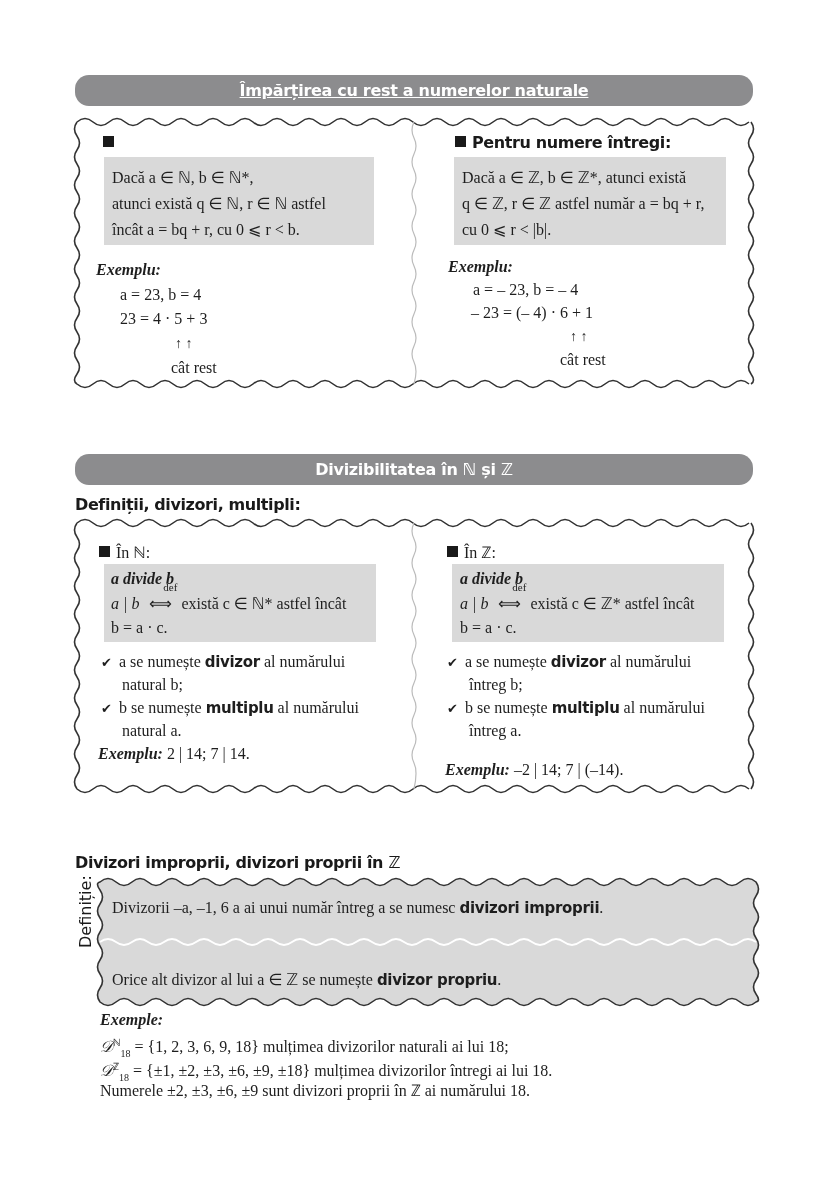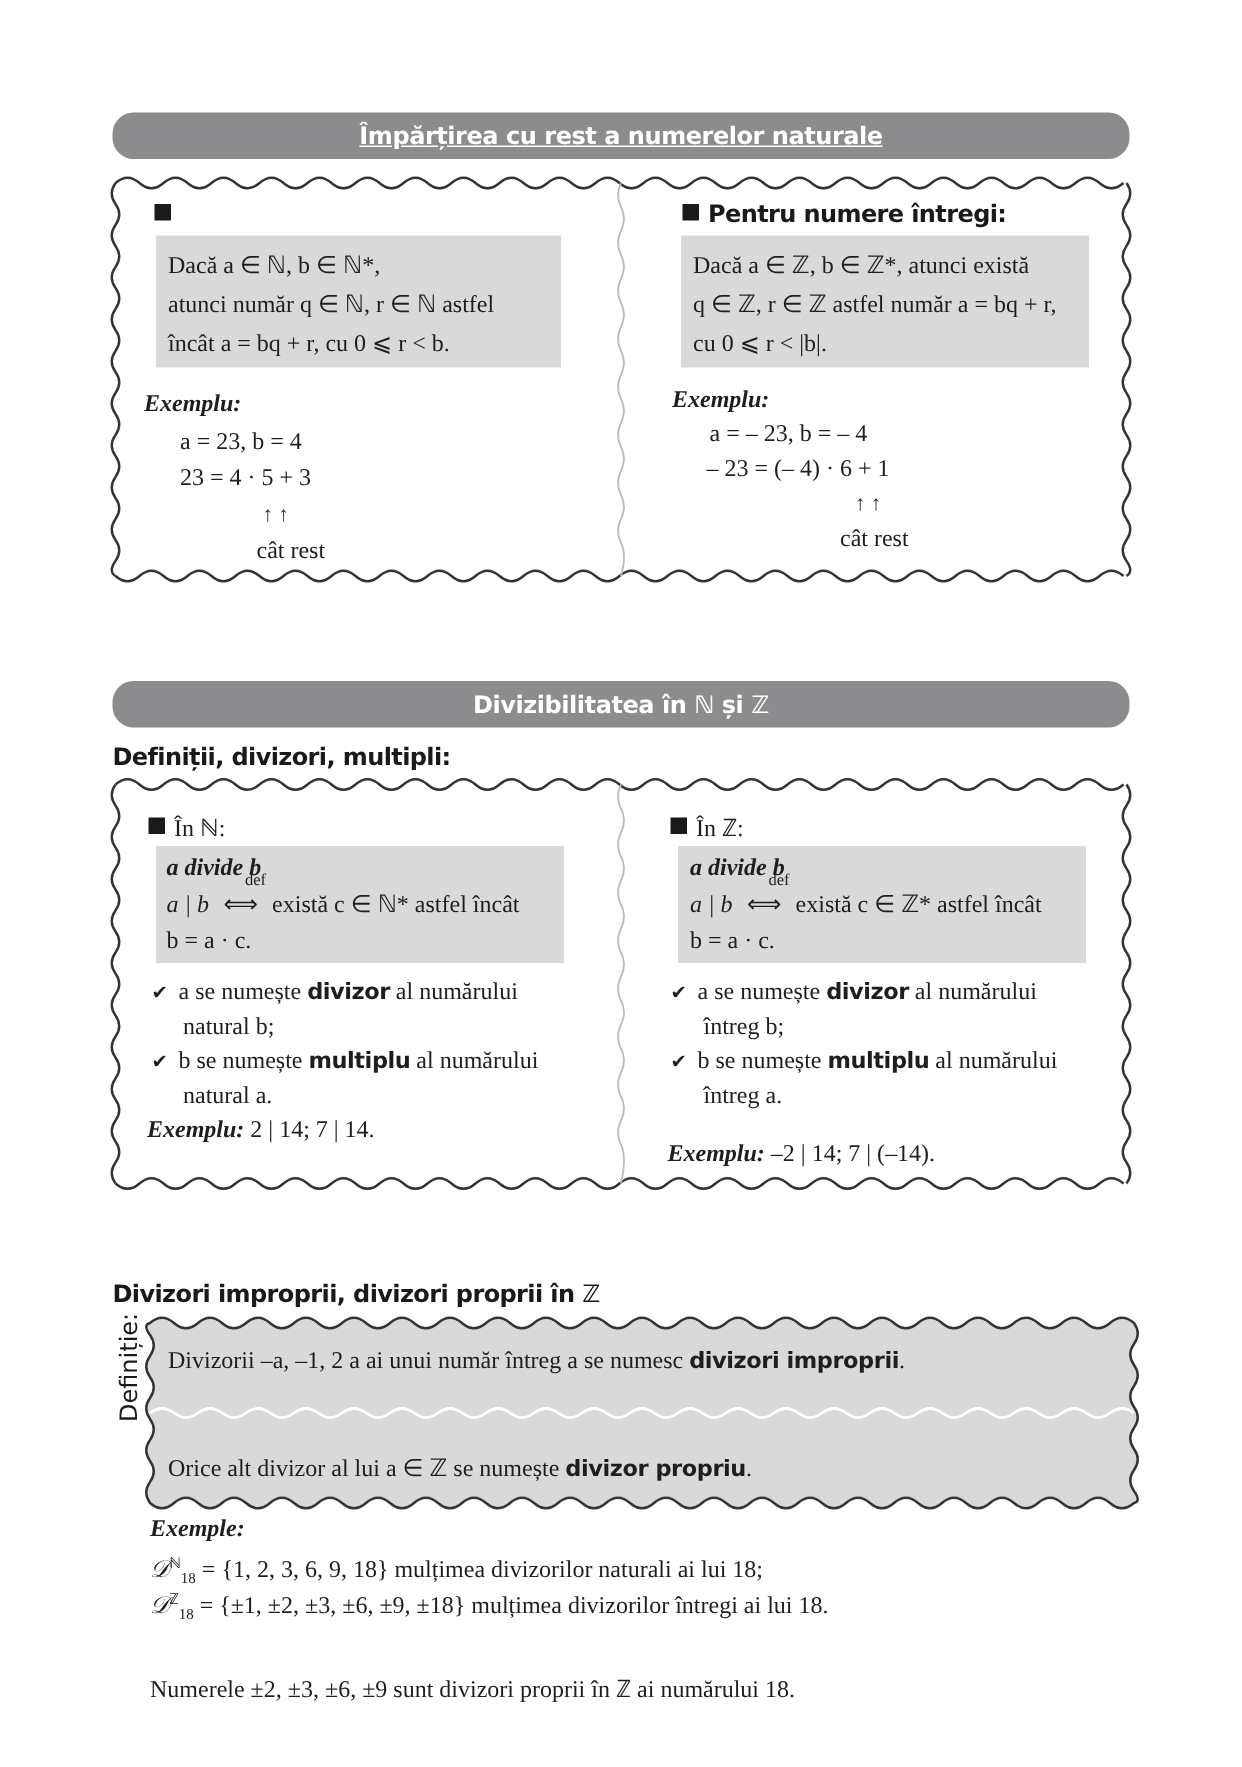--- a/index.html
+++ b/index.html
@@ -36,21 +36,21 @@
     <path d="M2,270 q8,7 16,0 t16,0 t16,0 t16,0 t16,0 t16,0 t16,0 t16,0 t16,0 t16,0 t16,0 t16,0 t16,0 t16,0 t16,0 t16,0 t16,0 t16,0 t16,0 t16,0 t16,0 t16,0 t16,0 t16,0 t16,0 t16,0 t16,0 t16,0 t16,0 t16,0 t16,0 t16,0 t16,0 t16,0 t16,0 t16,0 t16,0 t16,0 t16,0 t16,0 t16,0 t16,0" fill="none" stroke="#333" stroke-width="1.6"></path>
     <path d="M2,8 q-5,7 0,14 t0,14 t0,14 t0,14 t0,14 t0,14 t0,14 t0,14 t0,14 t0,14 t0,14 t0,14 t0,14 t0,14 t0,14 t0,14 t0,14 t0,14 t0,10" fill="none" stroke="#333" stroke-width="1.6"></path>
     <path d="M676,8 q5,7 0,14 t0,14 t0,14 t0,14 t0,14 t0,14 t0,14 t0,14 t0,14 t0,14 t0,14 t0,14 t0,14 t0,14 t0,14 t0,14 t0,14 t0,14 t0,10" fill="none" stroke="#333" stroke-width="1.6"></path>
     <path d="M339,8 q-4,8 0,16 t0,16 t0,16 t0,16 t0,16 t0,16 t0,16 t0,16 t0,16 t0,16 t0,16 t0,16 t0,16 t0,16 t0,16 t0,22" fill="none" stroke="#bbb" stroke-width="1.2"></path>
   </svg>
 </div>
 
 <div class="txt sans-h" style="left:103px;top:131px;"><span class="sq"></span></div>
 <div class="gray" style="left:104px;top:157px;width:270px;height:88px;"></div>
 <div class="txt" style="left:112px;top:166px;">Dacă a ∈ ℕ, b ∈ ℕ*,</div>
-<div class="txt" style="left:112px;top:192px;">atunci număr q ∈ ℕ, r ∈ ℕ astfel</div>
+<div class="txt" style="left:112px;top:192px;">atunci există q ∈ ℕ, r ∈ ℕ astfel</div>
 <div class="txt" style="left:112px;top:218px;">încât a = bq + r, cu 0 ⩽ r &lt; b.</div>
 <div class="txt bi" style="left:96px;top:258px;">Exemplu:</div>
 <div class="txt" style="left:120px;top:283px;">a = 23, b = 4</div>
 <div class="txt" style="left:120px;top:307px;">23 = 4 · 5 + 3</div>
 <div class="txt" style="left:175px;top:332px;font-size:14px;">↑   ↑</div>
 <div class="txt" style="left:171px;top:356px;">cât  rest</div>
 
 <div class="txt sans-h" style="left:455px;top:131px;"><span class="sq"></span><span>Pentru numere întregi:</span></div>
 <div class="gray" style="left:454px;top:157px;width:272px;height:88px;"></div>
 <div class="txt" style="left:462px;top:166px;">Dacă a ∈ ℤ, b ∈ ℤ*, atunci există</div>
@@ -105,19 +105,19 @@
 <div class="frame" style="left:98px;top:874px;width:656px;height:136px;">
   <svg width="656" height="136" viewBox="0 0 656 136">
     <path d="M2,8 q8,-7 16,0 t16,0 t16,0 t16,0 t16,0 t16,0 t16,0 t16,0 t16,0 t16,0 t16,0 t16,0 t16,0 t16,0 t16,0 t16,0 t16,0 t16,0 t16,0 t16,0 t16,0 t16,0 t16,0 t16,0 t16,0 t16,0 t16,0 t16,0 t16,0 t16,0 t16,0 t16,0 t16,0 t16,0 t16,0 t16,0 t16,0 t16,0 t16,0 t16,0 t16,0
              q5,7 0,14 t0,14 t0,14 t0,14 t0,14 t0,14 t0,14 t0,14 t0,8
              q-8,7 -16,0 t-16,0 t-16,0 t-16,0 t-16,0 t-16,0 t-16,0 t-16,0 t-16,0 t-16,0 t-16,0 t-16,0 t-16,0 t-16,0 t-16,0 t-16,0 t-16,0 t-16,0 t-16,0 t-16,0 t-16,0 t-16,0 t-16,0 t-16,0 t-16,0 t-16,0 t-16,0 t-16,0 t-16,0 t-16,0 t-16,0 t-16,0 t-16,0 t-16,0 t-16,0 t-16,0 t-16,0 t-16,0 t-16,0 t-16,0 t-16,0
              q-5,-7 0,-14 t0,-14 t0,-14 t0,-14 t0,-14 t0,-14 t0,-14 t0,-14 t0,-8 Z" fill="#d9d9d9" stroke="#333" stroke-width="1.6"></path>
     <path d="M2,68 q8,-6 16,0 t16,0 t16,0 t16,0 t16,0 t16,0 t16,0 t16,0 t16,0 t16,0 t16,0 t16,0 t16,0 t16,0 t16,0 t16,0 t16,0 t16,0 t16,0 t16,0 t16,0 t16,0 t16,0 t16,0 t16,0 t16,0 t16,0 t16,0 t16,0 t16,0 t16,0 t16,0 t16,0 t16,0 t16,0 t16,0 t16,0 t16,0 t16,0 t16,0 t16,0" fill="none" stroke="#ffffff" stroke-width="1.8"></path>
   </svg>
 </div>
 
-<div class="txt" style="left:112px;top:896px;"><span>Divizorii –a, –1, 2 a ai unui număr întreg a se numesc</span> <span class="bb">divizori improprii</span><span>.</span></div>
+<div class="txt" style="left:112px;top:896px;"><span>Divizorii –a, –1, 6 a ai unui număr întreg a se numesc</span> <span class="bb">divizori improprii</span><span>.</span></div>
 <div class="txt" style="left:112px;top:968px;"><span>Orice alt divizor al lui a ∈ ℤ se numește</span> <span class="bb">divizor propriu</span><span>.</span></div>
 
 <div class="txt bi" style="left:100px;top:1008px;">Exemple:</div>
 <div class="txt" style="left:100px;top:1031px;"><i>𝒟</i><sup>ℕ</sup><sub>18</sub><span> = {1, 2, 3, 6, 9, 18} mulțimea divizorilor naturali ai lui 18;</span></div>
 <div class="txt" style="left:100px;top:1055px;"><i>𝒟</i><sup>ℤ</sup><sub>18</sub><span> = {±1, ±2, ±3, ±6, ±9, ±18} mulțimea divizorilor întregi ai lui 18.</span></div>
-<div class="txt" style="left:100px;top:1079px;margin-top:36px;">Numerele ±2, ±3, ±6, ±9 sunt divizori proprii în ℤ ai numărului 18.</div>
+<div class="txt" style="left:100px;top:1079px;">Numerele ±2, ±3, ±6, ±9 sunt divizori proprii în ℤ ai numărului 18.</div>
 
 </body></html>

